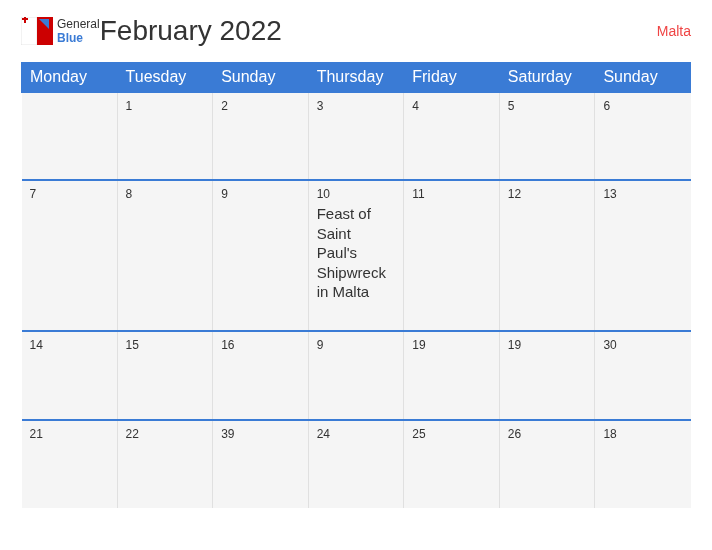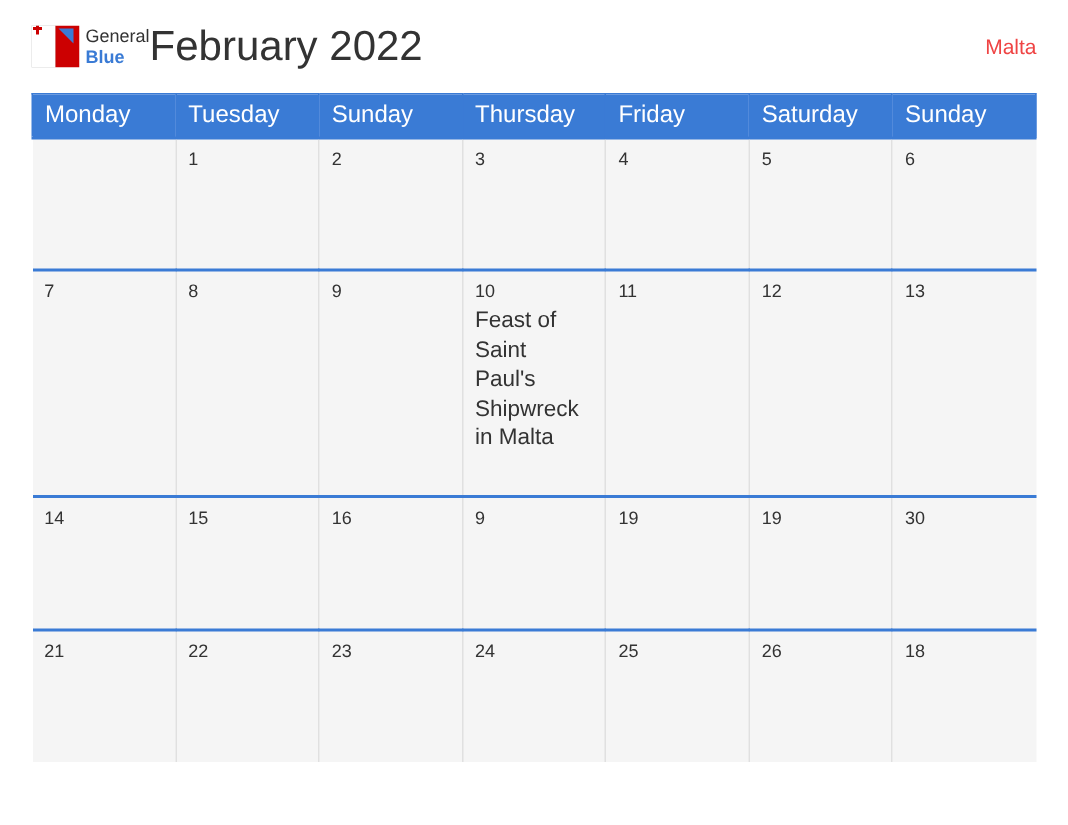--- a/index.html
+++ b/index.html
@@ -199,21 +199,21 @@
           </td>
         </tr>
         <tr>
           <td>
             <div class="day-num">21</div>
           </td>
           <td>
             <div class="day-num">22</div>
           </td>
           <td>
-            <div class="day-num">23</div>
+            <div class="day-num">39</div>
           </td>
           <td>
             <div class="day-num">24</div>
           </td>
           <td>
             <div class="day-num">25</div>
           </td>
           <td>
             <div class="day-num">26</div>
           </td>

